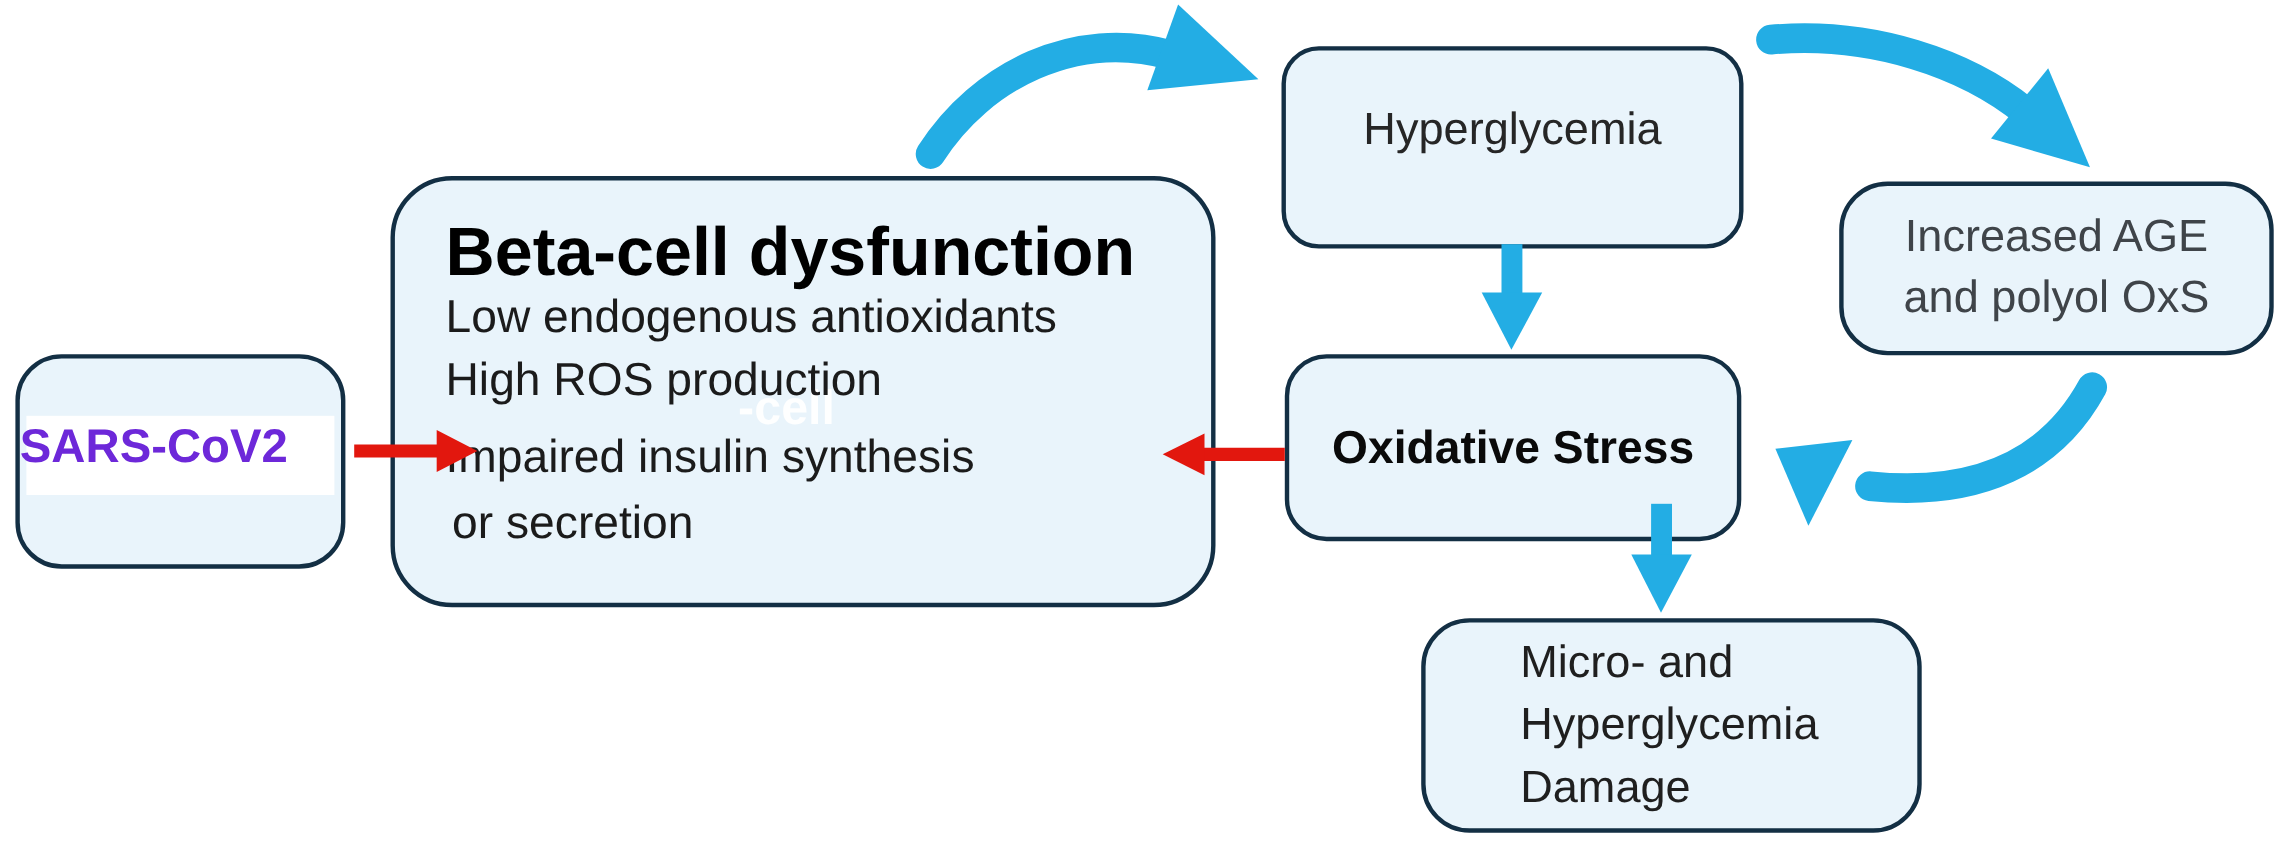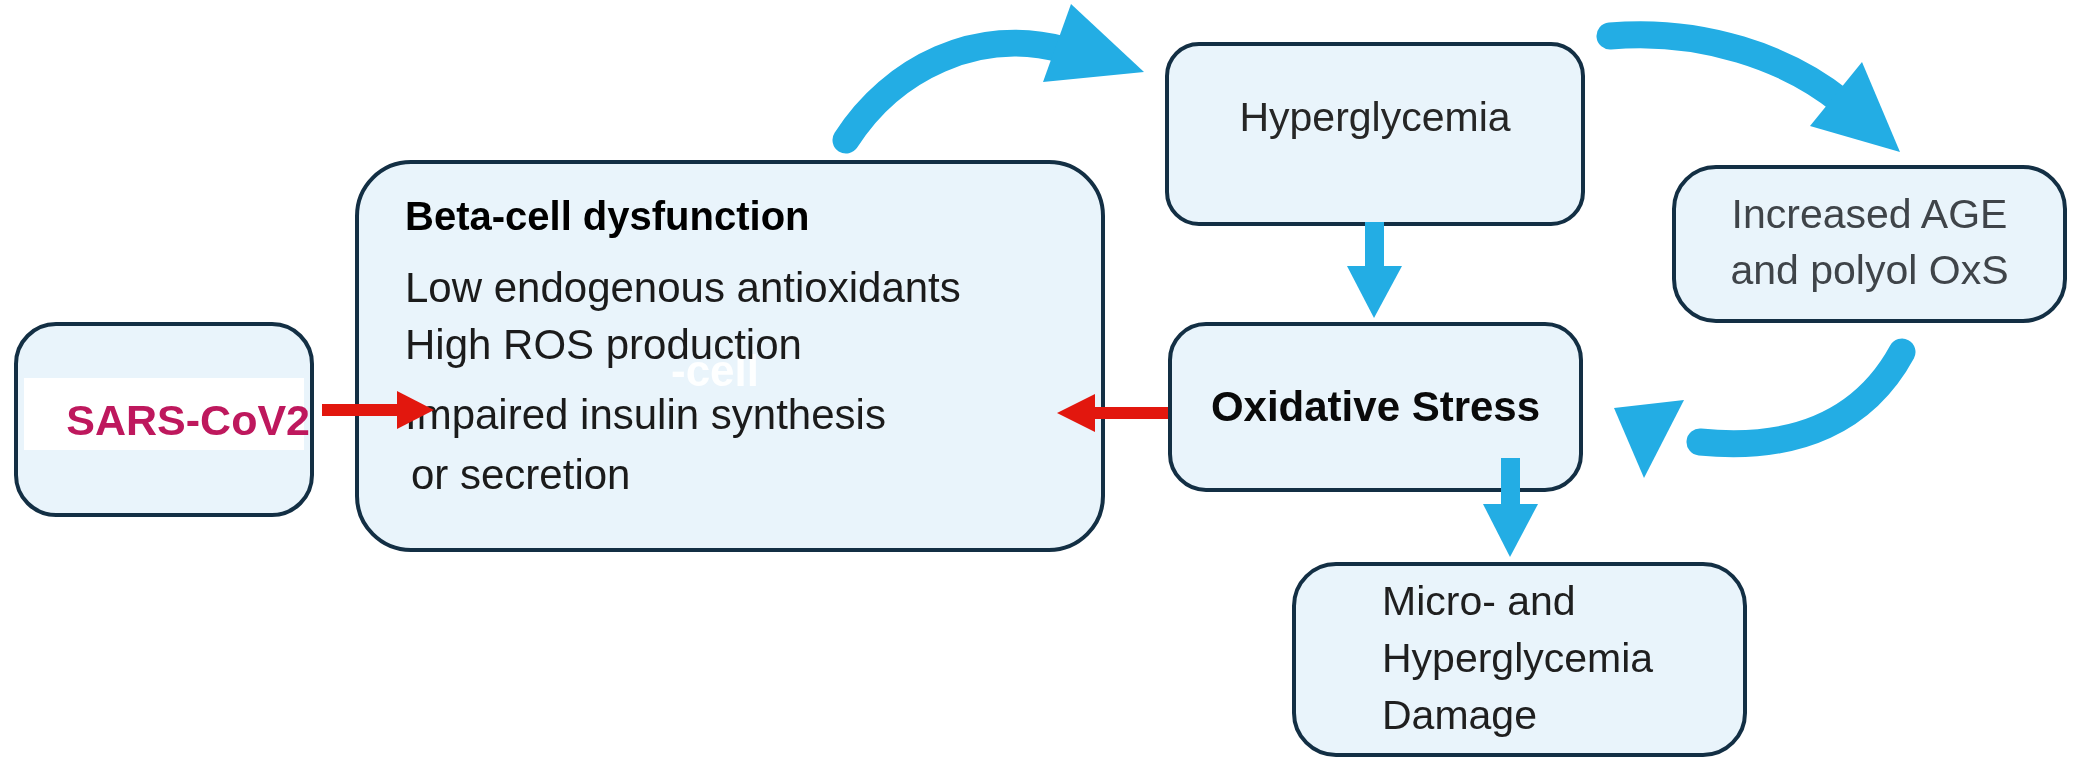--- a/index.html
+++ b/index.html
@@ -16,24 +16,24 @@
     border:4px solid #132f44;
     box-sizing:border-box;
   }
   .node-label{
     position:absolute;
     white-space:nowrap;
     color:#222;
   }
   #sars-box{left:14px;top:322px;width:300px;height:195px;border-radius:42px;}
   #sars-band{position:absolute;left:6px;right:6px;top:52px;height:72px;background:#ffffff;}
-  #sars-label{left:0;right:0;top:70px;text-align:right;font-size:43px;font-weight:bold;color:#be185d;}
+  #sars-label{left:0;right:0;top:56px;text-align:left;font-size:43px;font-weight:bold;color:#6d28d9;}
 
   #beta-box{left:355px;top:160px;width:750px;height:392px;border-radius:56px;}
-  #beta-title{left:46px;top:30px;font-size:40px;font-weight:bold;color:#000;}
+  #beta-title{left:46px;top:30px;font-size:62px;font-weight:bold;color:#000;}
   .beta-line{left:46px;font-size:42px;color:#1b1b1b;}
   #beta-line-0{top:100px;}
   #beta-line-1{top:157px;}
   #beta-line-2{top:227px;}
   #beta-line-3{top:287px;left:52px;}
   #beta-ghost{left:312px;top:182px;font-size:44px;font-weight:bold;color:rgba(255,255,255,0.92);}
 
   #hyper-box{left:1165px;top:42px;width:420px;height:184px;border-radius:34px;}
   #hyper-label{left:0;right:0;top:48px;text-align:center;font-size:41px;color:#262626;}
 

